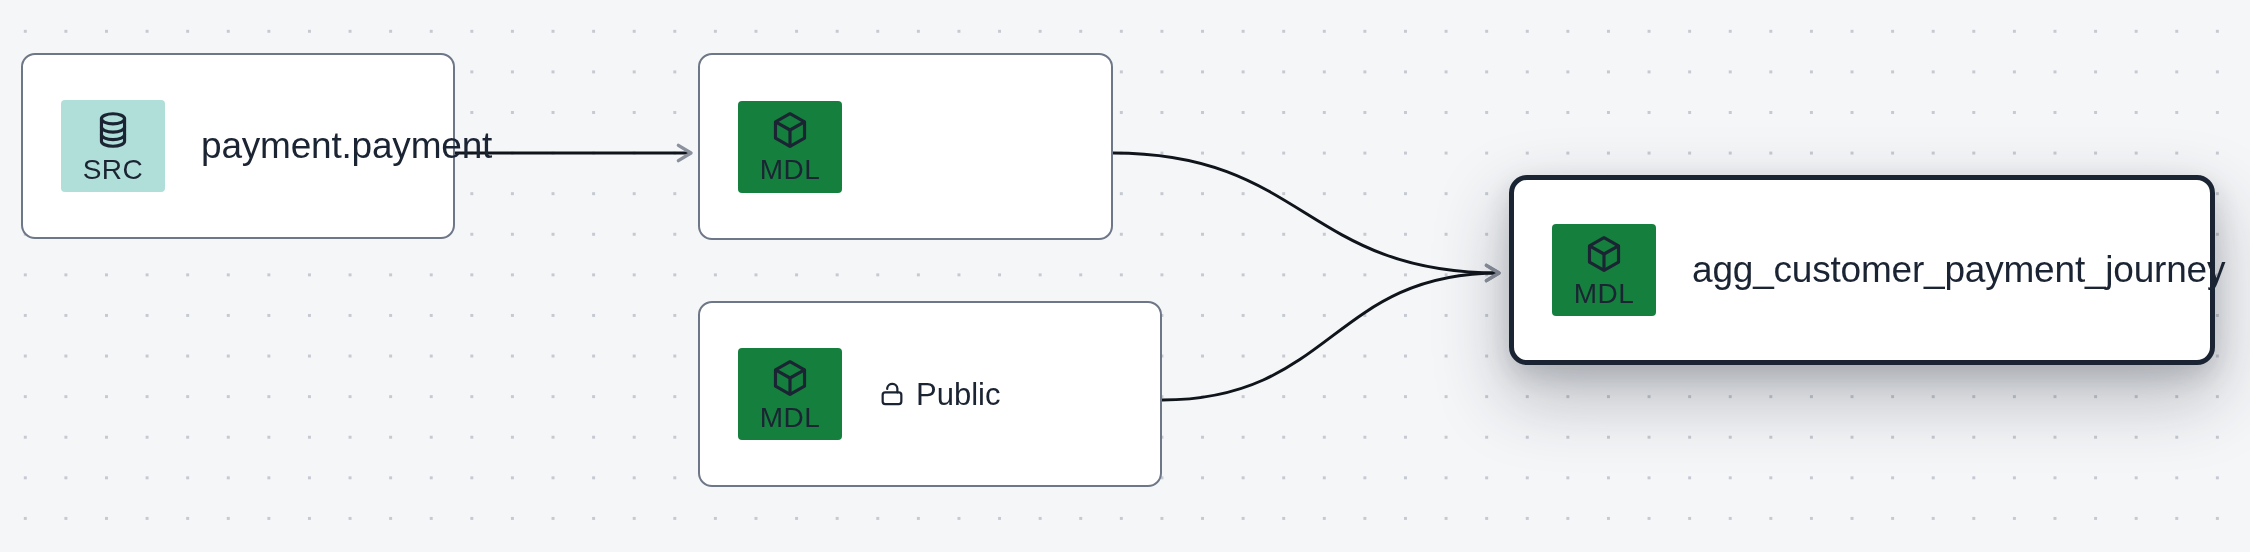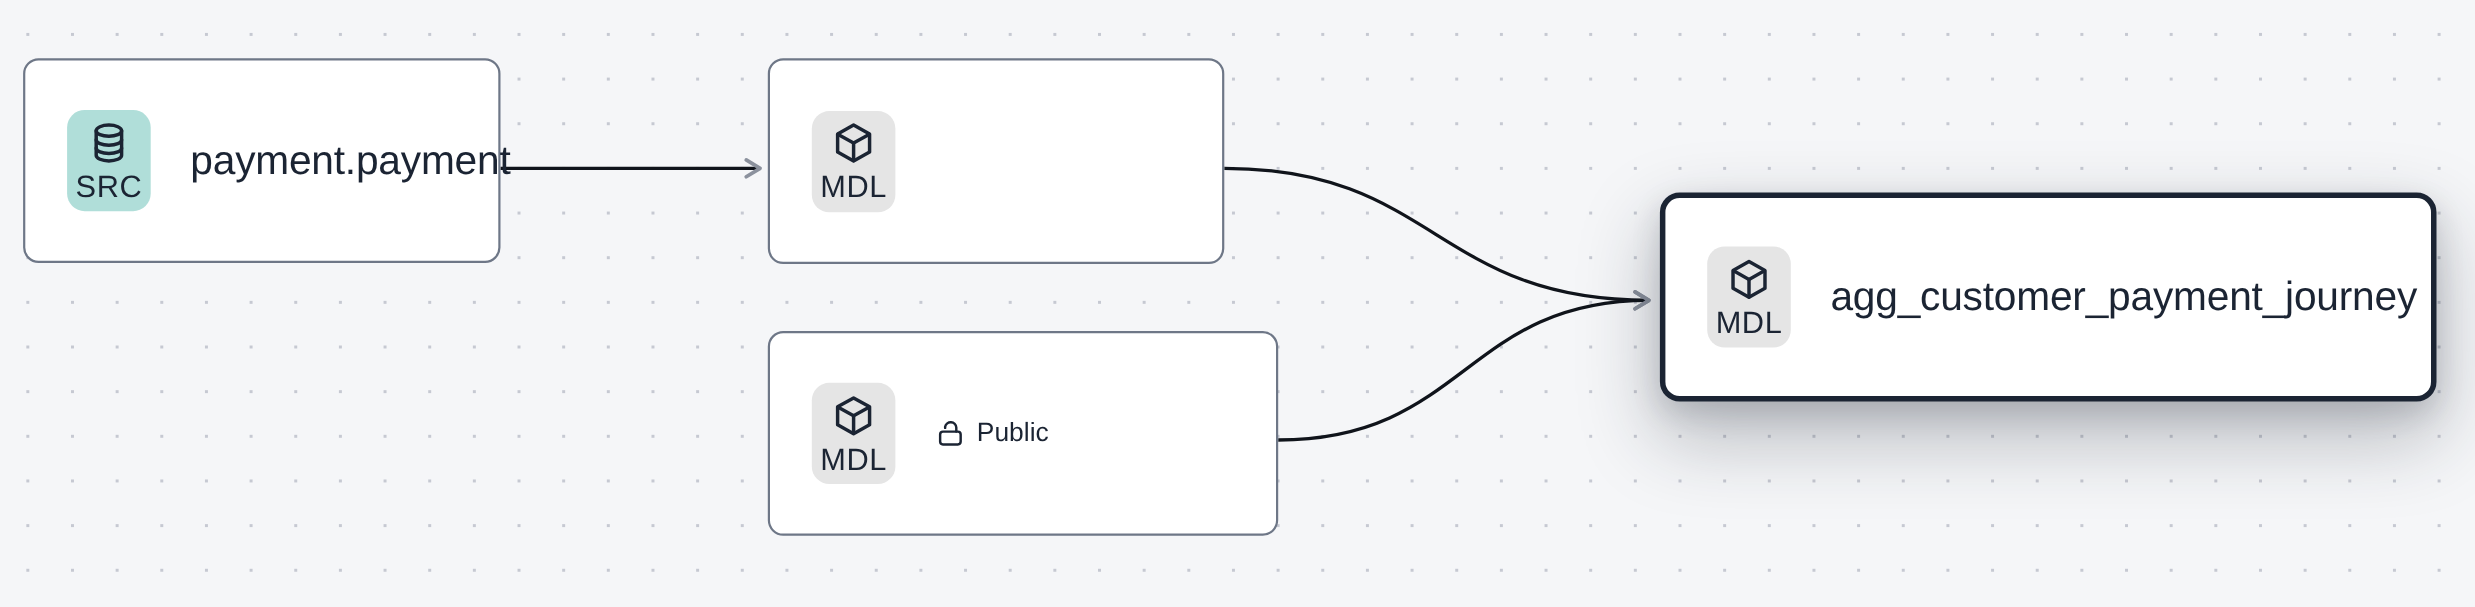--- a/index.html
+++ b/index.html
@@ -44,30 +44,30 @@
   .node-agg            { left: 1509px; top: 175px; width: 706px; height: 190px; }
 
   .node.selected {
     border: 5px solid #1b2433;
     border-radius: 18px;
     box-shadow: 0 30px 70px 4px rgba(27,36,51,0.28), 0 10px 26px rgba(27,36,51,0.14);
   }
 
   .type-badge {
     flex: 0 0 auto;
-    width: 76px; height: 92px;
-    border-radius: 16px;
+    width: 104px; height: 92px;
+    border-radius: 4px;
     display: flex;
     flex-direction: column;
     align-items: center;
     justify-content: center;
     color: #1b2433;
   }
   .type-badge.src { background: #b0ded9; }
-  .type-badge.mdl { background: #e5e5e5; }
+  .type-badge.mdl { background: #15803d; }
   .type-badge svg { width: 42px; height: 42px; display: block; }
   .type-badge .type-label {
     font-size: 28px;
     font-weight: 500;
     letter-spacing: 0.5px;
     line-height: 1;
     margin-top: 5px;
   }
 
   .node-text { display: flex; flex-direction: column; gap: 7px; min-width: 0; }
@@ -75,21 +75,21 @@
     font-size: 37px;
     font-weight: 500;
     letter-spacing: -0.2px;
     line-height: 1.1;
     white-space: nowrap;
   }
   .access-row {
     display: flex;
     align-items: center;
     gap: 10px;
-    font-size: 24px;
+    font-size: 31px;
     font-weight: 400;
     line-height: 1;
   }
   .access-row svg { width: 28px; height: 28px; display: block; }
 </style>
 </head>
 <body>
 
 <svg class="edges-layer">
   <defs>

